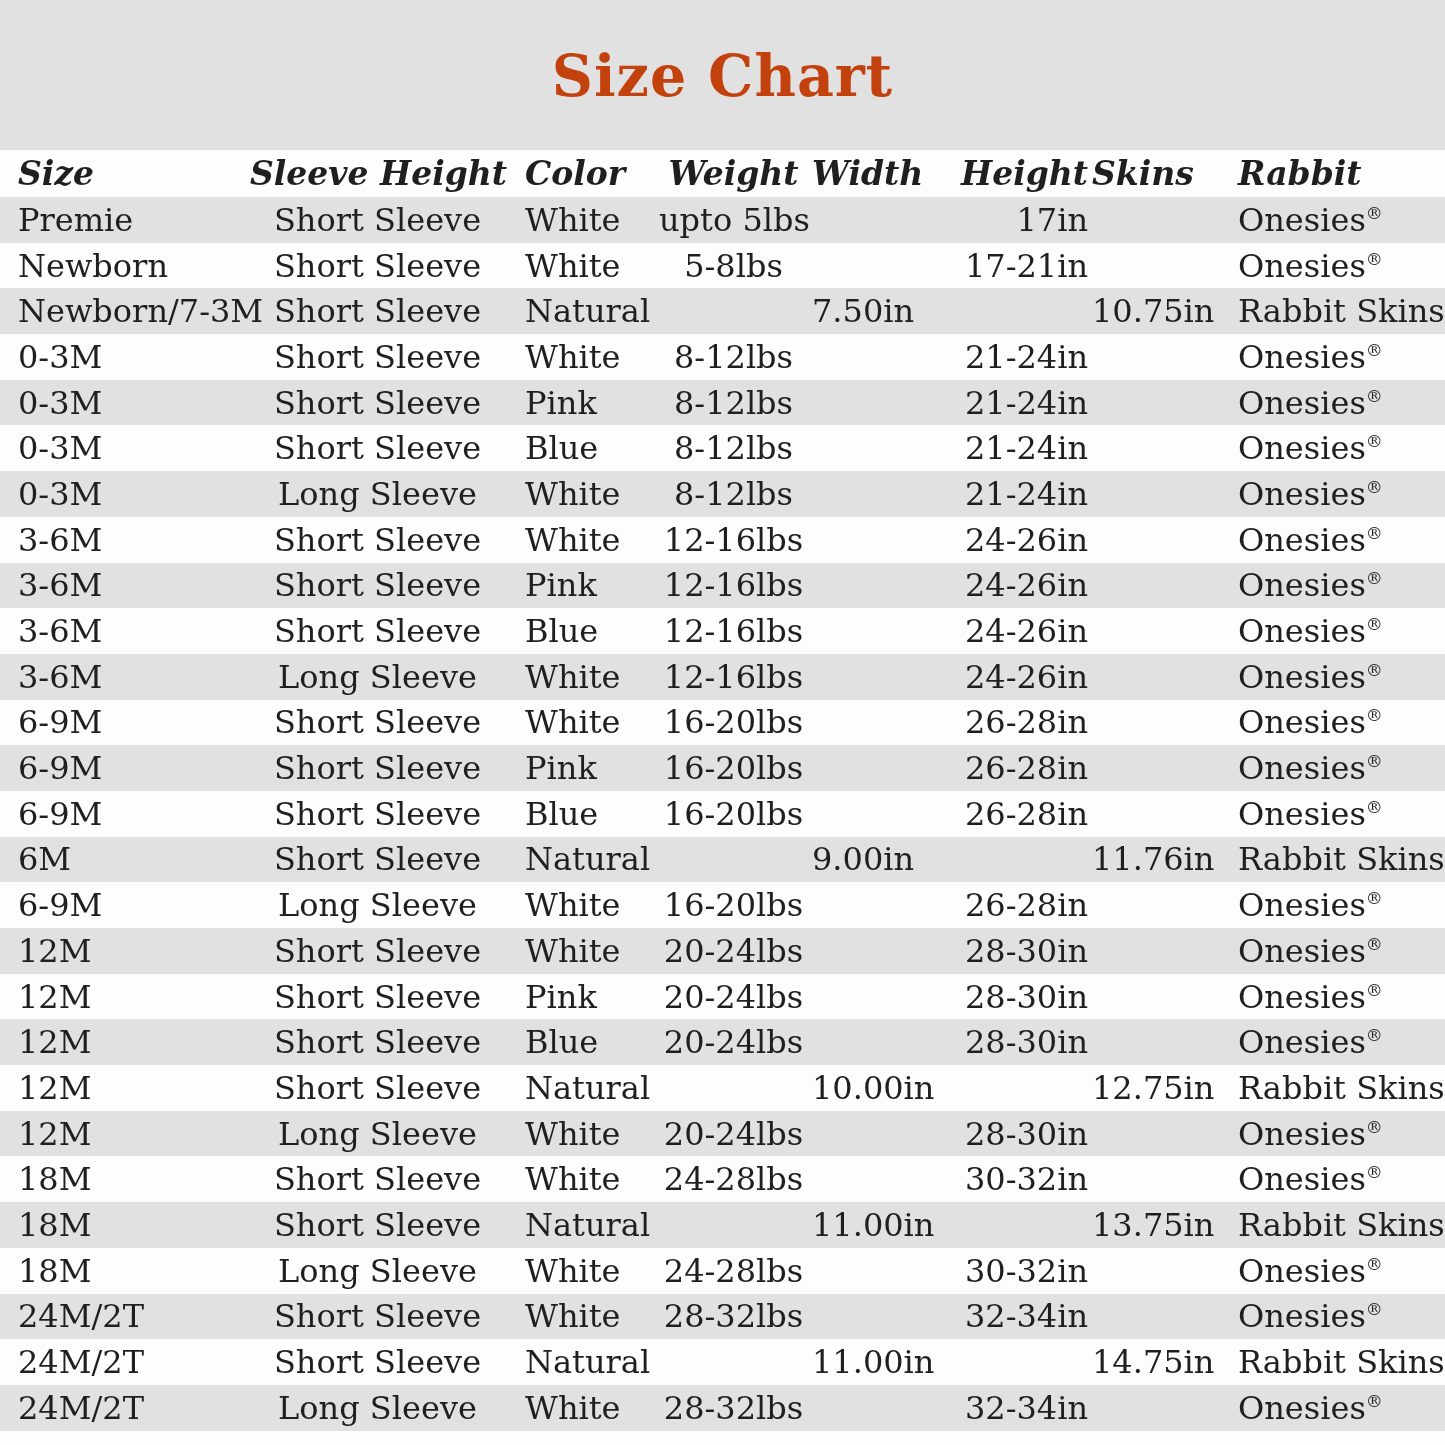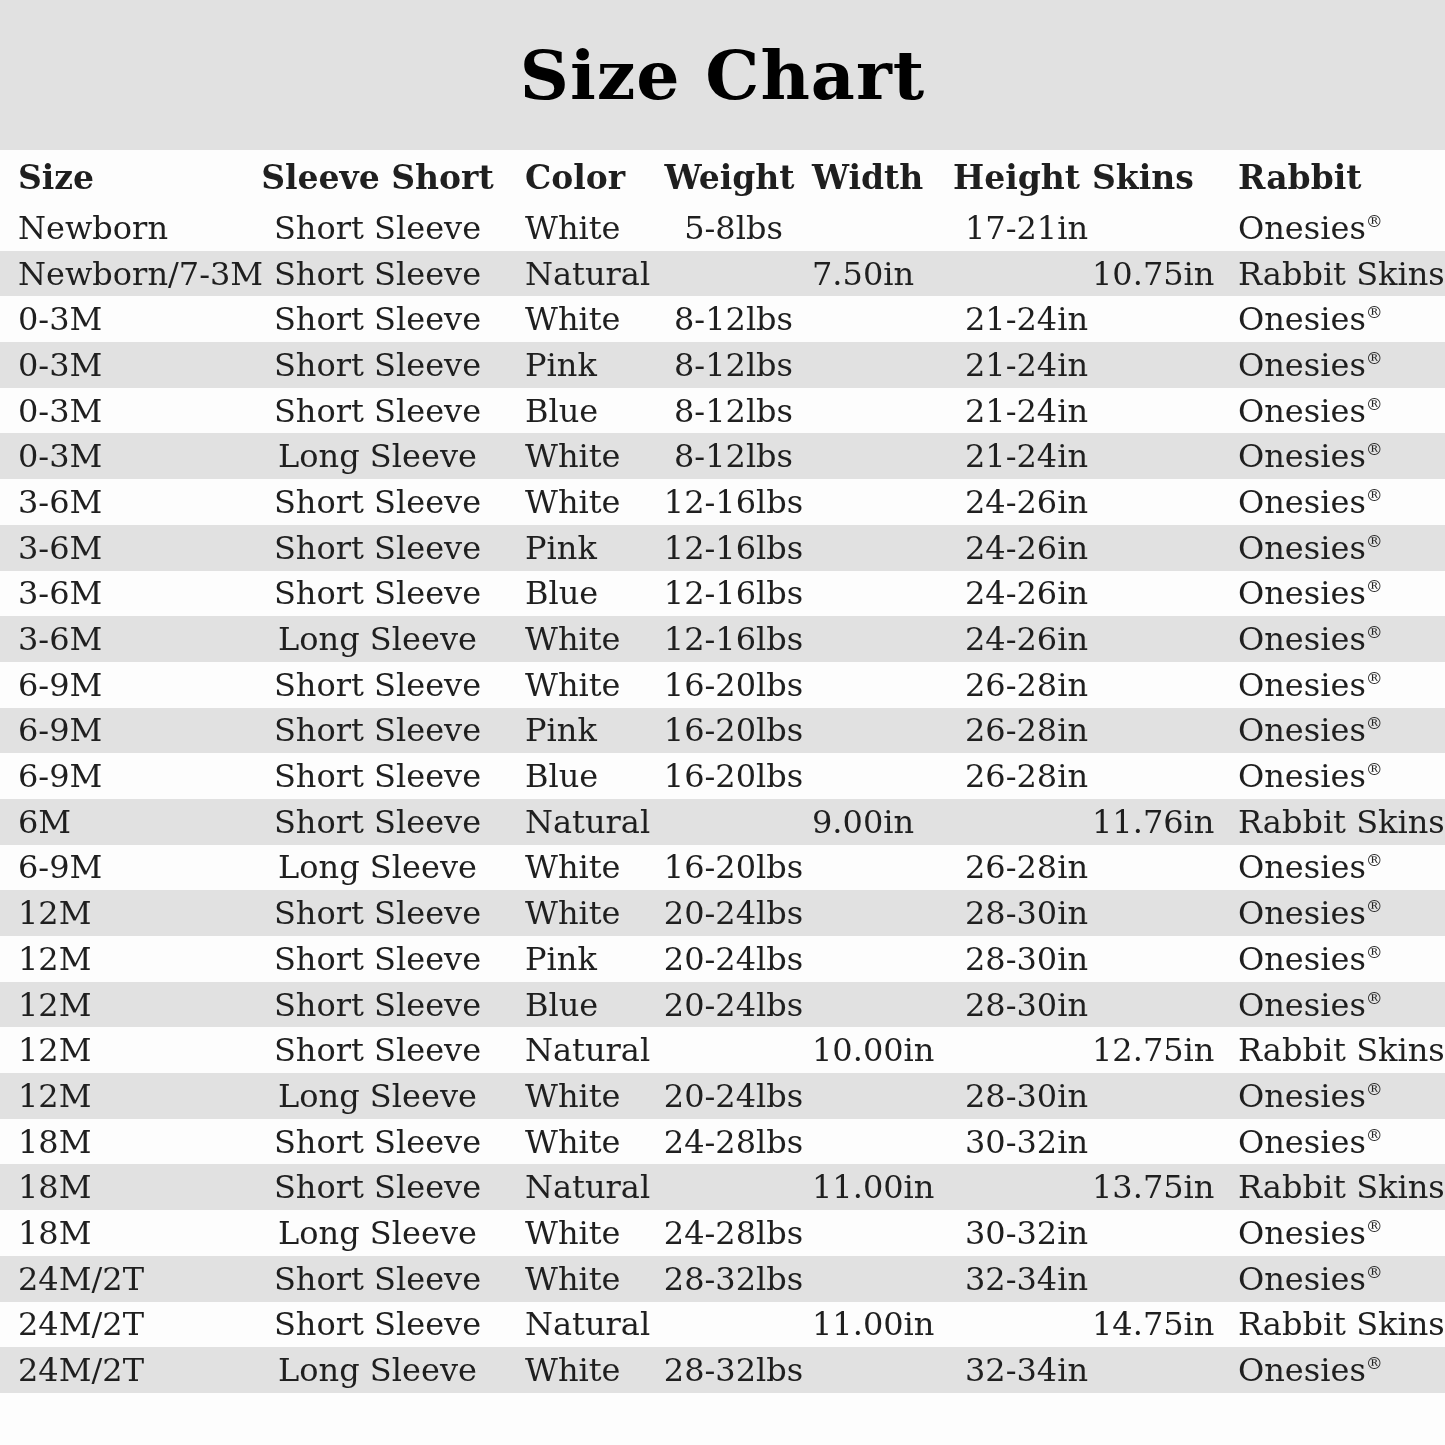--- a/index.html
+++ b/index.html
@@ -13,37 +13,38 @@
     overflow: hidden;
   }
   .title-band {
     height: 150px;
     background: #e1e1e1;
     display: flex;
     align-items: center;
     justify-content: center;
   }
   .title-band .title {
-    font-size: 68px;
+    font-size: 57px;
     font-weight: 700;
     letter-spacing: 1px;
-    color: #000000;
+    color: #c2410c;
   }
   table.size-chart {
     width: 1445px;
     border-collapse: collapse;
     table-layout: fixed;
   }
   thead tr { height: 47px; background: #fdfdfd; }
   th {
     font-weight: 700;
     font-size: 33px;
     text-align: left;
     white-space: nowrap;
-    padding: 8px;
+    padding: 0;
+    font-style: italic;
   }
   tbody tr { height: 45.7px; }
   tbody tr.stripe { background: #e1e1e1; }
   tbody tr.plain  { background: #fdfdfd; }
   td {
     font-size: 32px;
     white-space: nowrap;
     overflow: visible;
     padding: 0;
   }
@@ -76,30 +77,40 @@
         <col style="width:150px">
         <col style="width:153px">
       <col style="width:134px">
         <col style="width:146px">
         <col style="width:148px">
         <col style="width:209px">
     </colgroup>
     <thead>
       <tr id="header-row">
           <th>Size</th>
-          <th>Sleeve Short</th>
+          <th>Sleeve Height</th>
           <th>Color</th>
           <th>Weight</th>
           <th>Width</th>
           <th>Height</th>
           <th>Skins</th>
           <th>Rabbit</th>
         </tr>
     </thead>
     <tbody id="table-body">
+        <tr class="stripe">
+          <td>Premie</td>
+          <td>Short Sleeve</td>
+          <td>White</td>
+          <td>upto 5lbs</td>
+          <td></td>
+          <td>17in</td>
+          <td></td>
+          <td><span>Onesies</span><sup class="rmark">®</sup></td>
+        </tr>
         <tr class="plain">
           <td>Newborn</td>
           <td>Short Sleeve</td>
           <td>White</td>
           <td>5-8lbs</td>
           <td></td>
           <td>17-21in</td>
           <td></td>
           <td><span>Onesies</span><sup class="rmark">®</sup></td>
         </tr>

